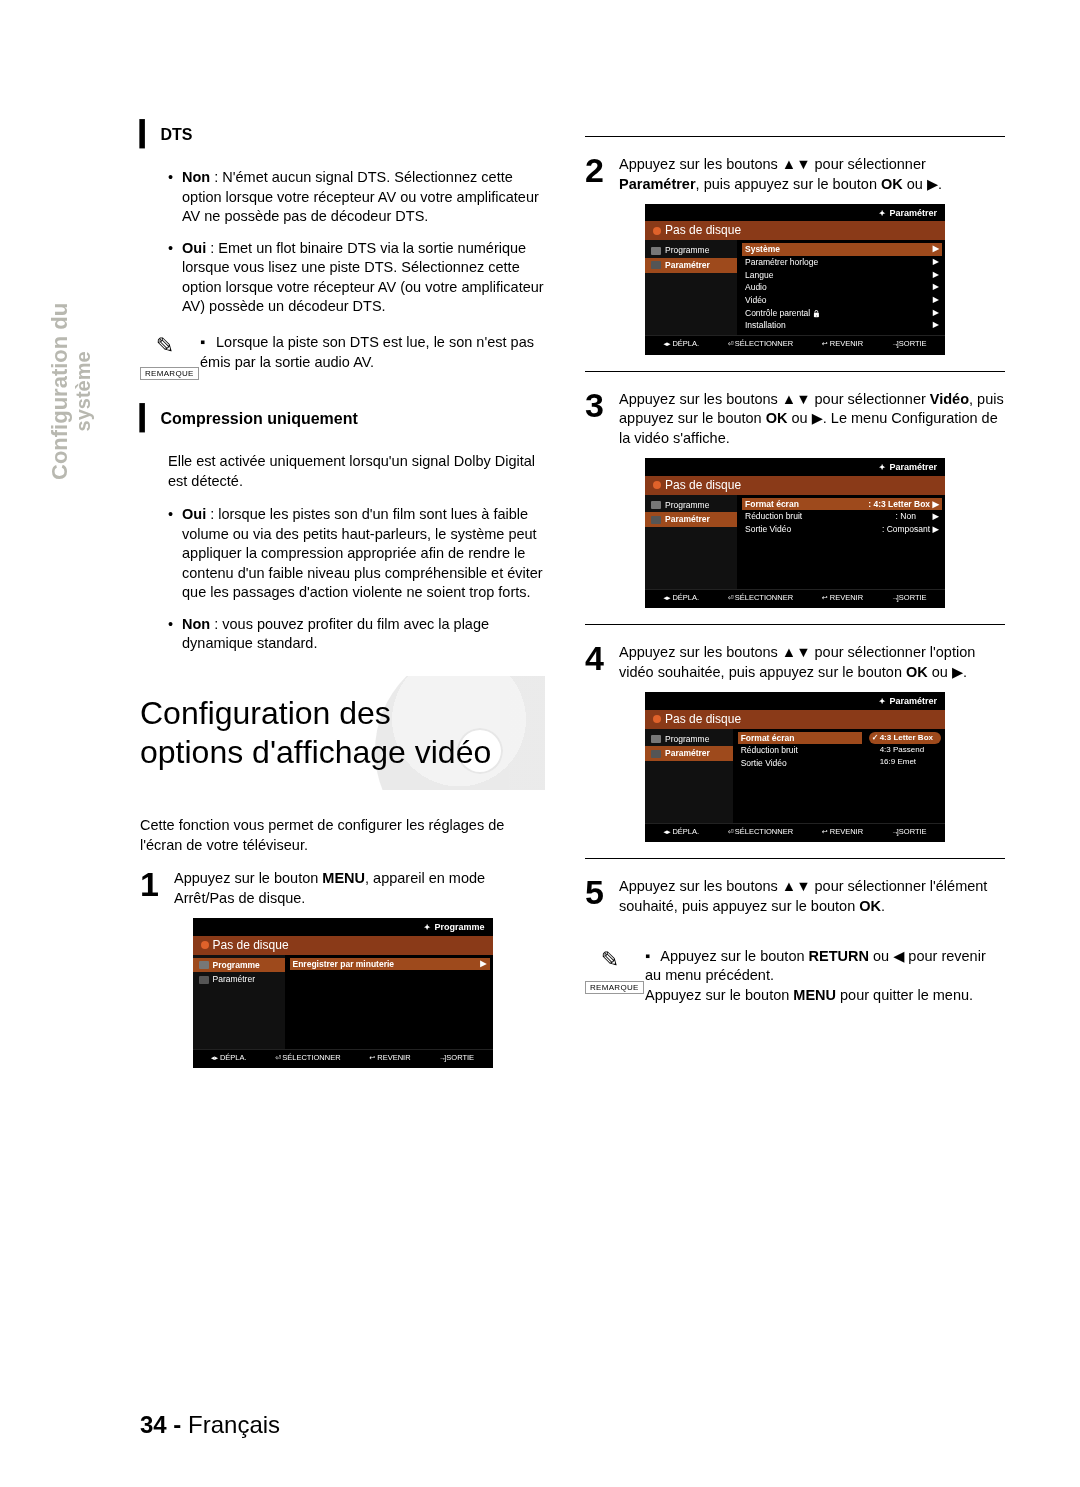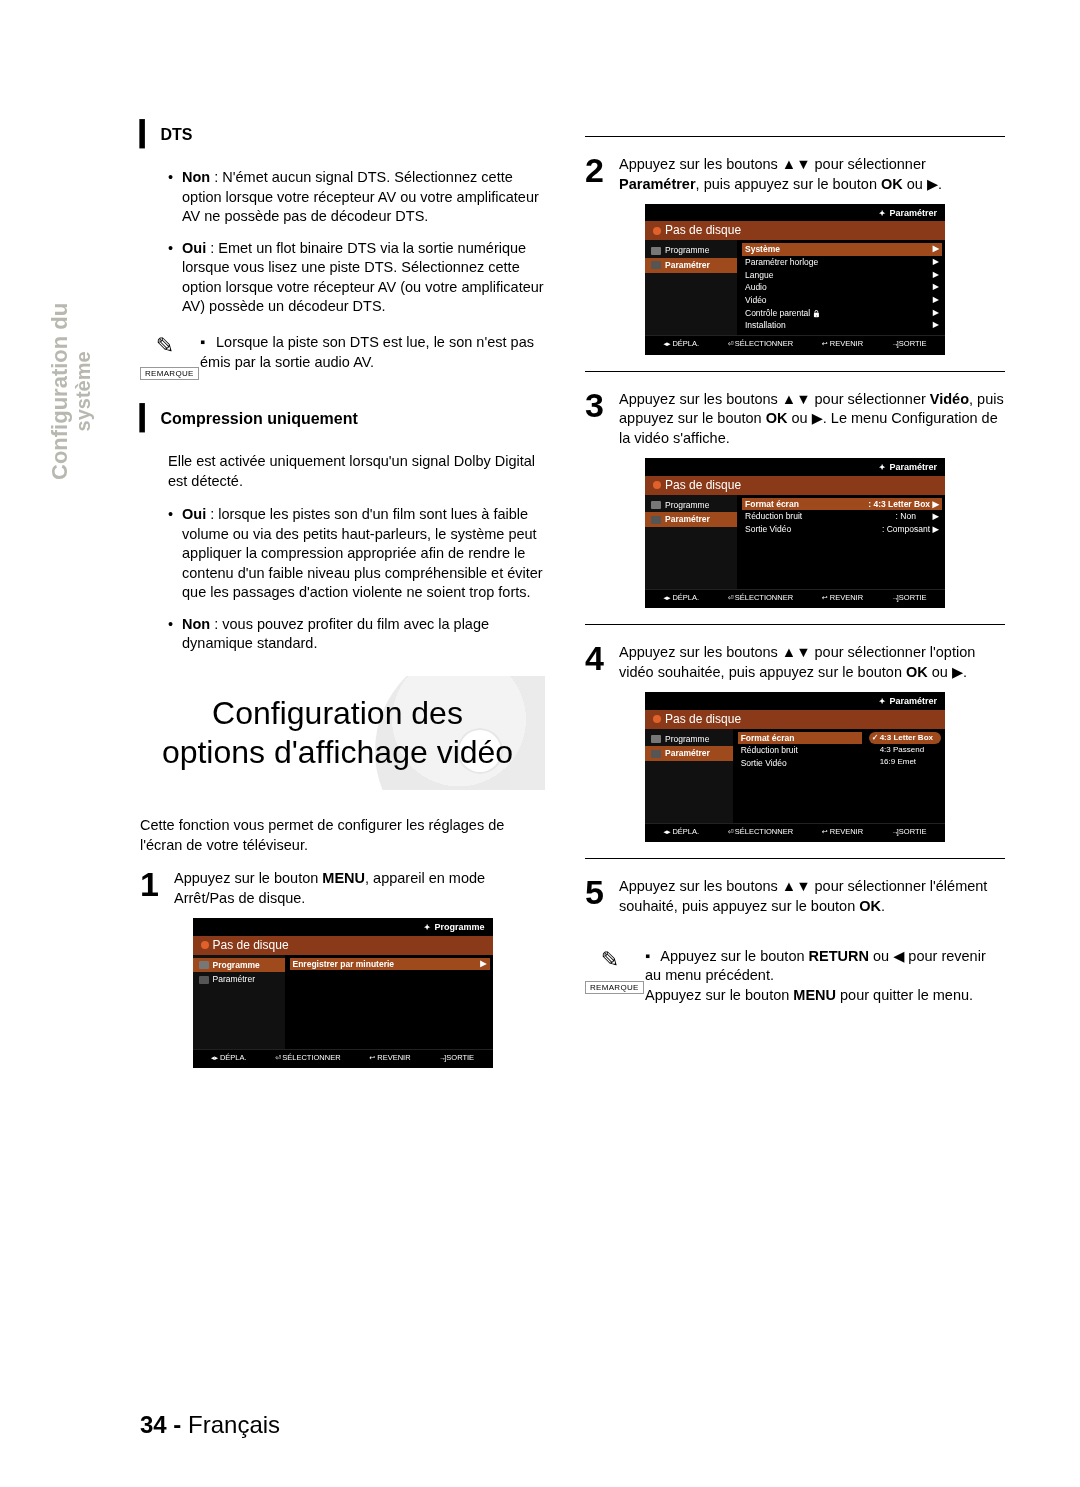--- a/index.html
+++ b/index.html
@@ -104,21 +104,20 @@
   .body-text {
     font-size: 14.5px;
     line-height: 1.35;
     margin: 0 0 14px 0;
   }
   .big-title-box {
     position: relative;
     margin: 22px 0 26px -10px;
     padding: 18px 10px 18px 10px;
     overflow: hidden;
-    text-align: center;
   }
   .big-title-box .bg-disc {
     position: absolute;
     right: -40px;
     top: -30px;
     width: 210px;
     height: 210px;
     border-radius: 50%;
     background: radial-gradient(circle at 40% 35%, #eee 0 36%, #e2e2e2 36% 60%, #efefef 60% 100%);
     opacity: 0.7;

